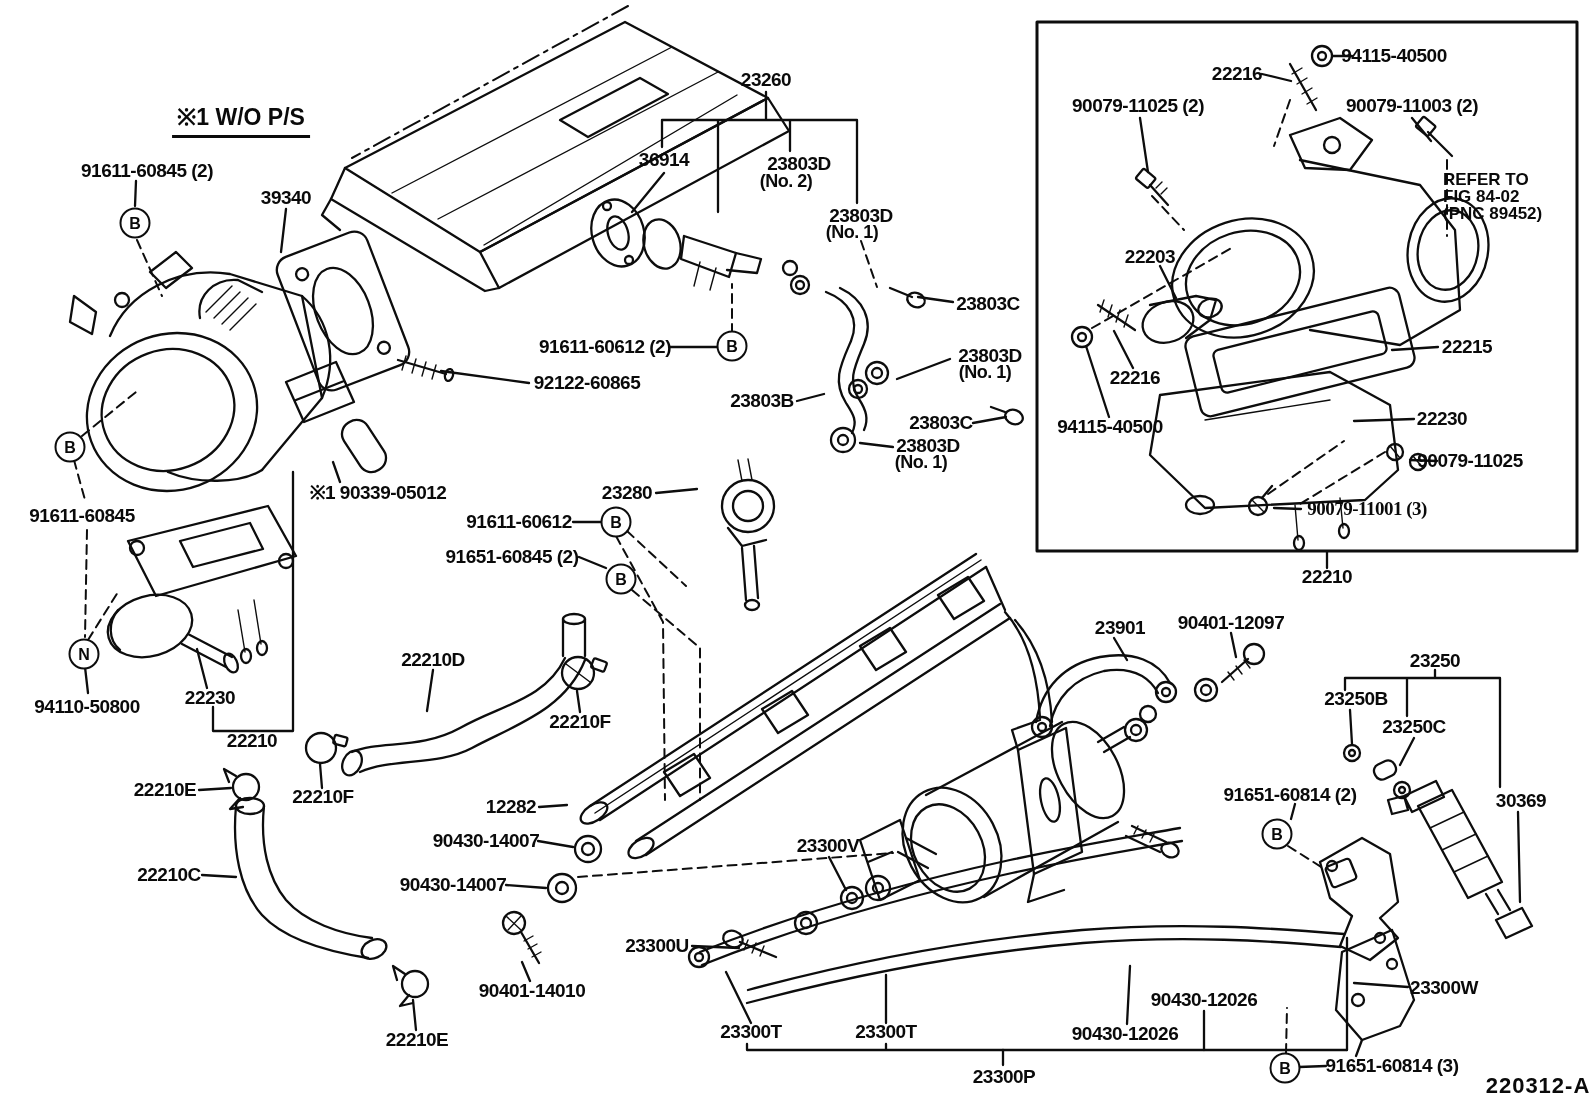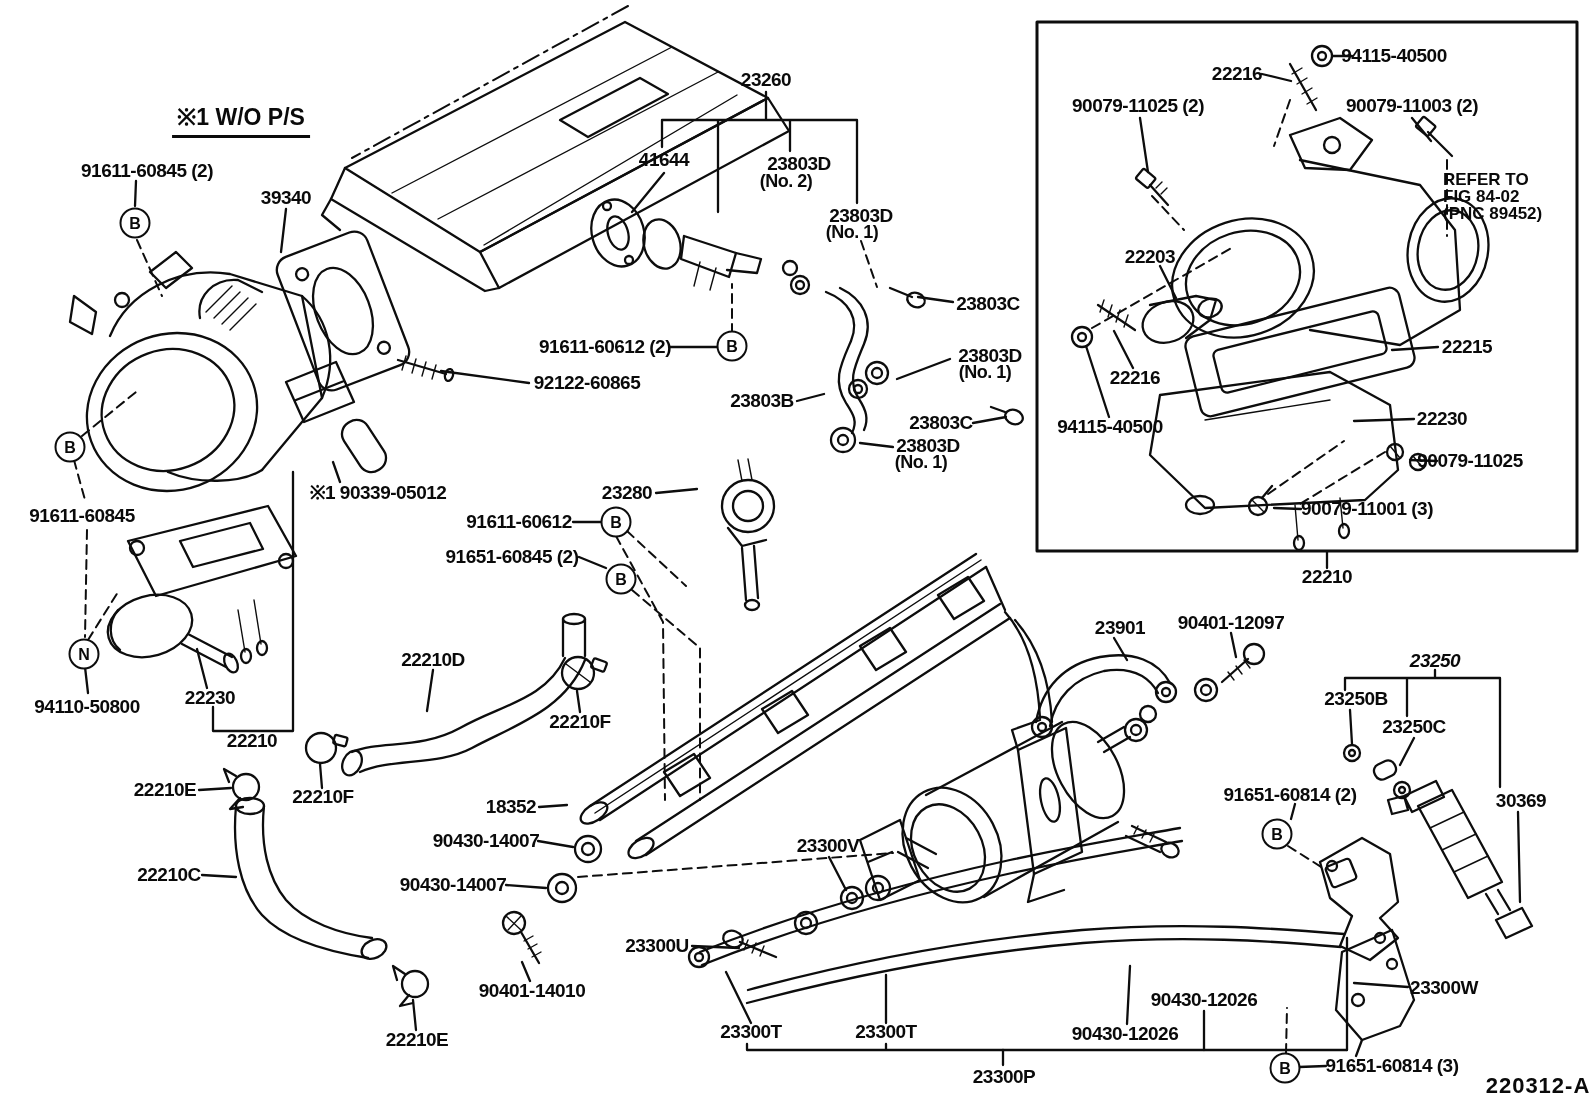--- a/index.html
+++ b/index.html
@@ -304,21 +304,21 @@
         <path d="M1262,498 1272,486"></path>
       <path class="thin" d="M1252,500 1264,512"></path>
     </g>
   </svg>
 
   <div id="labels">
       <div class="label title" style="left: 241px; top: 119px;">※1 W/O P/S</div>
       <div class="label" style="left: 147px; top: 171px;">91611-60845 (2)</div>
       <div class="label" style="left: 286px; top: 198px;">39340</div>
       <div class="label" style="left: 766px; top: 80px;">23260</div>
-      <div class="label" style="left: 664px; top: 160px;">41644</div>
+      <div class="label" style="left: 664px; top: 160px;">36914</div>
       <div class="label" style="left: 799px; top: 164px;">23803D</div>
       <div class="label sub" style="left: 786px; top: 181px;">(No. 2)</div>
       <div class="label" style="left: 861px; top: 216px;">23803D</div>
       <div class="label sub" style="left: 852px; top: 232px;">(No. 1)</div>
       <div class="label" style="left: 988px; top: 304px;">23803C</div>
       <div class="label" style="left: 605px; top: 347px;">91611-60612 (2)</div>
       <div class="label" style="left: 587px; top: 383px;">92122-60865</div>
       <div class="label" style="left: 762px; top: 401px;">23803B</div>
       <div class="label" style="left: 990px; top: 356px;">23803D</div>
       <div class="label sub" style="left: 985px; top: 372px;">(No. 1)</div>
@@ -332,55 +332,55 @@
       <div class="label" style="left: 82px; top: 516px;">91611-60845</div>
       <div class="label" style="left: 87px; top: 707px;">94110-50800</div>
       <div class="label" style="left: 210px; top: 698px;">22230</div>
       <div class="label" style="left: 252px; top: 741px;">22210</div>
       <div class="label" style="left: 433px; top: 660px;">22210D</div>
       <div class="label" style="left: 580px; top: 722px;">22210F</div>
       <div class="label" style="left: 323px; top: 797px;">22210F</div>
       <div class="label" style="left: 165px; top: 790px;">22210E</div>
       <div class="label" style="left: 169px; top: 875px;">22210C</div>
       <div class="label" style="left: 417px; top: 1040px;">22210E</div>
-      <div class="label" style="left: 511px; top: 807px;">18352</div>
+      <div class="label" style="left: 511px; top: 807px;">12282</div>
       <div class="label" style="left: 486px; top: 841px;">90430-14007</div>
       <div class="label" style="left: 453px; top: 885px;">90430-14007</div>
       <div class="label" style="left: 532px; top: 991px;">90401-14010</div>
       <div class="label" style="left: 657px; top: 946px;">23300U</div>
       <div class="label" style="left: 828px; top: 846px;">23300V</div>
       <div class="label" style="left: 751px; top: 1032px;">23300T</div>
       <div class="label" style="left: 886px; top: 1032px;">23300T</div>
       <div class="label" style="left: 1004px; top: 1077px;">23300P</div>
       <div class="label" style="left: 1125px; top: 1034px;">90430-12026</div>
       <div class="label" style="left: 1204px; top: 1000px;">90430-12026</div>
       <div class="label" style="left: 1120px; top: 628px;">23901</div>
       <div class="label" style="left: 1231px; top: 623px;">90401-12097</div>
-      <div class="label" style="left: 1435px; top: 661px; font-style: italic;">23250</div>
+      <div class="label" style="left: 1435px; top: 661px;">23250</div>
       <div class="label" style="left: 1356px; top: 699px;">23250B</div>
       <div class="label" style="left: 1414px; top: 727px;">23250C</div>
       <div class="label" style="left: 1290px; top: 795px;">91651-60814 (2)</div>
       <div class="label" style="left: 1521px; top: 801px;">30369</div>
       <div class="label" style="left: 1444px; top: 988px;">23300W</div>
       <div class="label" style="left: 1392px; top: 1066px;">91651-60814 (3)</div>
       <div class="label footer" style="left: 1538px; top: 1086px;">220312-A</div>
       <div class="label" style="left: 1394px; top: 56px;">94115-40500</div>
       <div class="label" style="left: 1237px; top: 74px;">22216</div>
       <div class="label" style="left: 1138px; top: 106px;">90079-11025 (2)</div>
       <div class="label" style="left: 1412px; top: 106px;">90079-11003 (2)</div>
       <div class="label left" style="left: 1443px; top: 180px;">REFER TO</div>
       <div class="label left" style="left: 1443px; top: 197px;">FIG 84-02</div>
       <div class="label left" style="left: 1443px; top: 214px;">(PNC 89452)</div>
       <div class="label" style="left: 1150px; top: 257px;">22203</div>
       <div class="label" style="left: 1467px; top: 347px;">22215</div>
       <div class="label" style="left: 1135px; top: 378px;">22216</div>
       <div class="label" style="left: 1110px; top: 427px;">94115-40500</div>
       <div class="label" style="left: 1442px; top: 419px;">22230</div>
       <div class="label" style="left: 1470px; top: 461px;">90079-11025</div>
-      <div class="label" style="left: 1367px; top: 509px;">90079-11001 (3)</div>
+      <div class="label" style="left: 1367px; top: 509px; font-family: Liberation Serif, serif;">90079-11001 (3)</div>
       <div class="label" style="left: 1327px; top: 577px;">22210</div>
       <div class="marker" style="left: 135px; top: 223px;">B</div>
       <div class="marker" style="left: 70px; top: 447px;">B</div>
       <div class="marker" style="left: 84px; top: 654px;">N</div>
       <div class="marker" style="left: 732px; top: 346px;">B</div>
       <div class="marker" style="left: 616px; top: 522px;">B</div>
       <div class="marker" style="left: 621px; top: 579px;">B</div>
       <div class="marker" style="left: 1277px; top: 834px;">B</div>
       <div class="marker" style="left: 1285px; top: 1068px;">B</div>
     </div>

